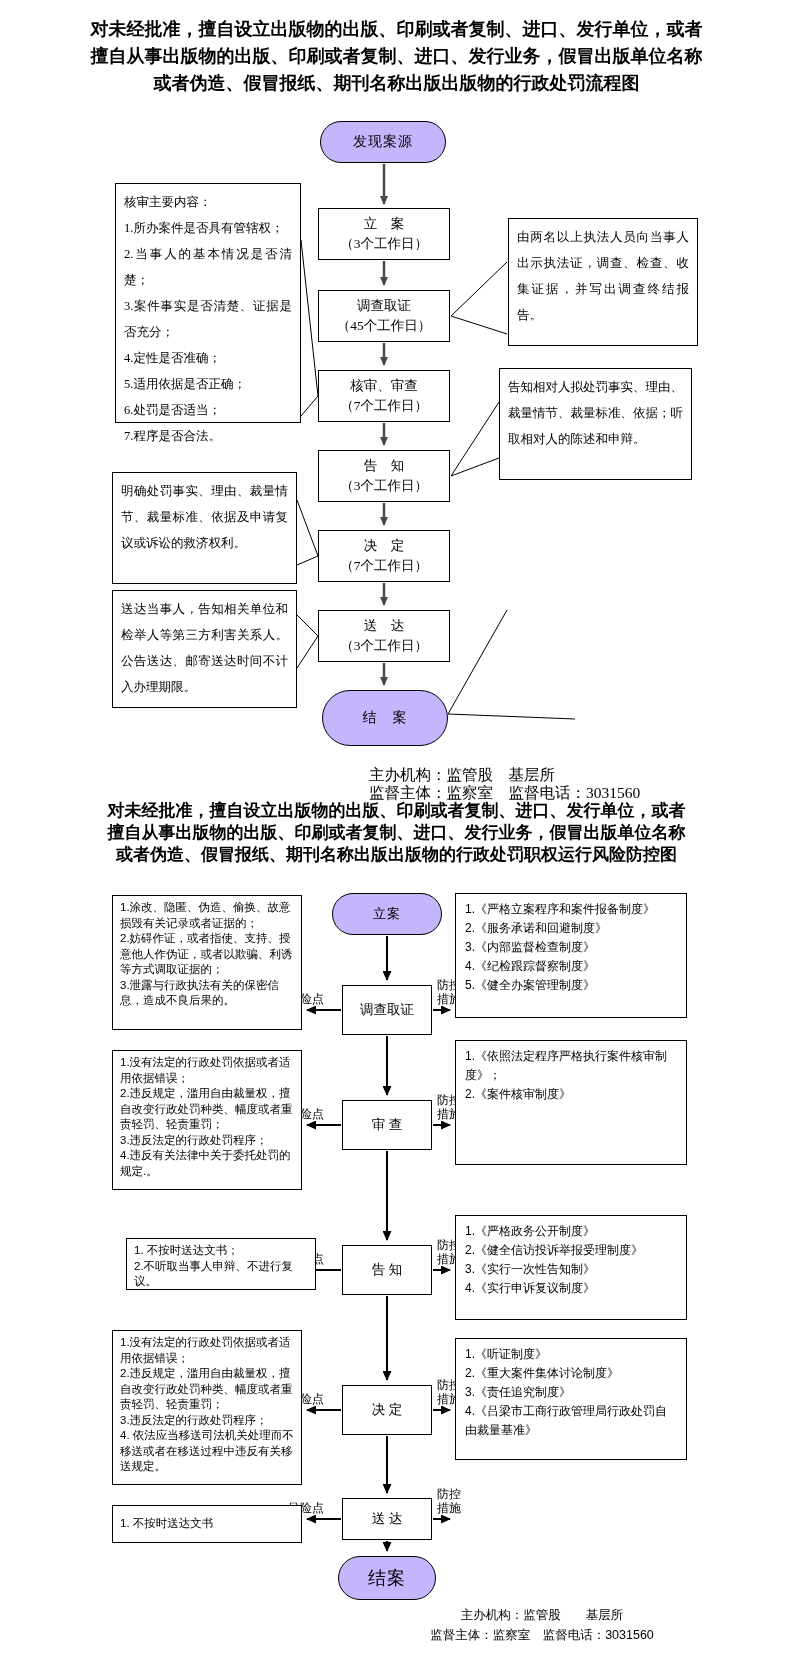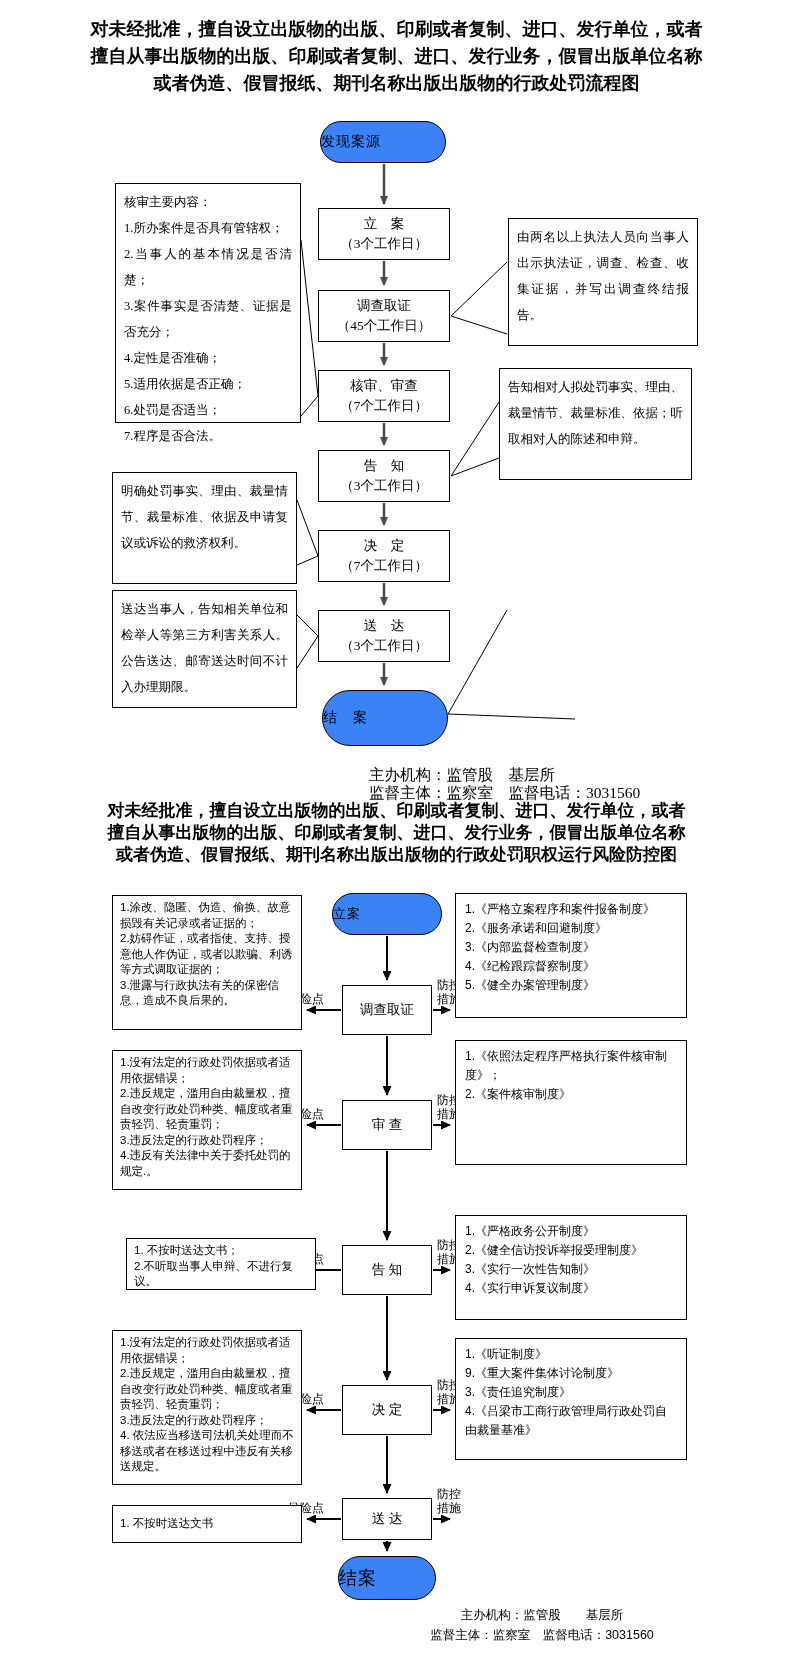--- a/index.html
+++ b/index.html
@@ -2,21 +2,21 @@
 <html><head>
 <meta charset="utf-8">
 <style>
   html,body{margin:0;padding:0;background:#fff;}
   #canvas{position:relative;width:793px;height:1661px;background:#fff;color:#000;
           font-family:"Liberation Serif",serif;overflow:hidden;}
   .abs{position:absolute;box-sizing:border-box;}
   .title{font-family:"Liberation Sans",sans-serif;font-weight:bold;text-align:center;white-space:pre-line;}
   #t1{left:40px;top:16px;width:713px;font-size:18px;line-height:27px;}
   #t2{left:40px;top:800px;width:713px;font-size:17px;line-height:22px;}
-  .oval{border:1px solid #000;border-radius:999px;background:#3b82f6;display:flex;align-items:center;
+  .oval{border:1px solid #000;border-radius:999px;background:#c4b5fd;display:flex;align-items:center;justify-content:center;
         font-size:14px;letter-spacing:1px;}
   .fbox{border:1px solid #000;background:#fff;display:flex;flex-direction:column;align-items:center;justify-content:center;
         text-align:center;font-size:13.5px;line-height:20px;}
   .callout{border:1px solid #000;background:#fff;white-space:pre-line;font-size:12.5px;line-height:26px;
            padding:5px 8px;text-align:justify;}
   .rbox{border:1px solid #000;background:#fff;white-space:pre-line;font-family:"Liberation Sans",sans-serif;
         font-size:11.5px;line-height:15.5px;padding:4px 7px;}
   .pbox{border:1px solid #000;background:#fff;white-space:pre-line;font-family:"Liberation Sans",sans-serif;
         font-size:12px;line-height:19px;padding:6px 9px;}
   .lab{font-size:12px;line-height:14px;white-space:pre-line;font-family:"Liberation Sans",sans-serif;}
@@ -198,20 +198,20 @@
 3.《内部监督检查制度》
 4.《纪检跟踪督察制度》
 5.《健全办案管理制度》</div>
   <div class="abs pbox" style="left:455px;top:1040px;width:232px;height:125px;">1.《依照法定程序严格执行案件核审制度》；
 2.《案件核审制度》</div>
   <div class="abs pbox" style="left:455px;top:1215px;width:232px;height:105px;">1.《严格政务公开制度》
 2.《健全信访投诉举报受理制度》
 3.《实行一次性告知制》
 4.《实行申诉复议制度》</div>
   <div class="abs pbox" style="left:455px;top:1338px;width:232px;height:122px;">1.《听证制度》
-9.《重大案件集体讨论制度》
+2.《重大案件集体讨论制度》
 3.《责任追究制度》
 4.《吕梁市工商行政管理局行政处罚自由裁量基准》</div>
 
   <div class="abs foot2" style="left:342px;top:1605px;width:400px;">主办机构：监管股　　基层所
 监督主体：监察室　监督电话：3031560</div>
 
 </div>
 
 </body></html>

